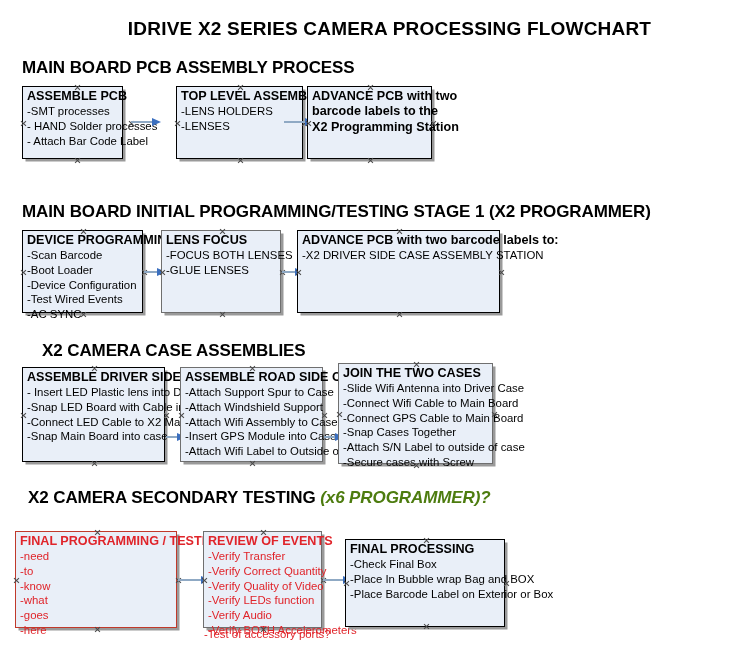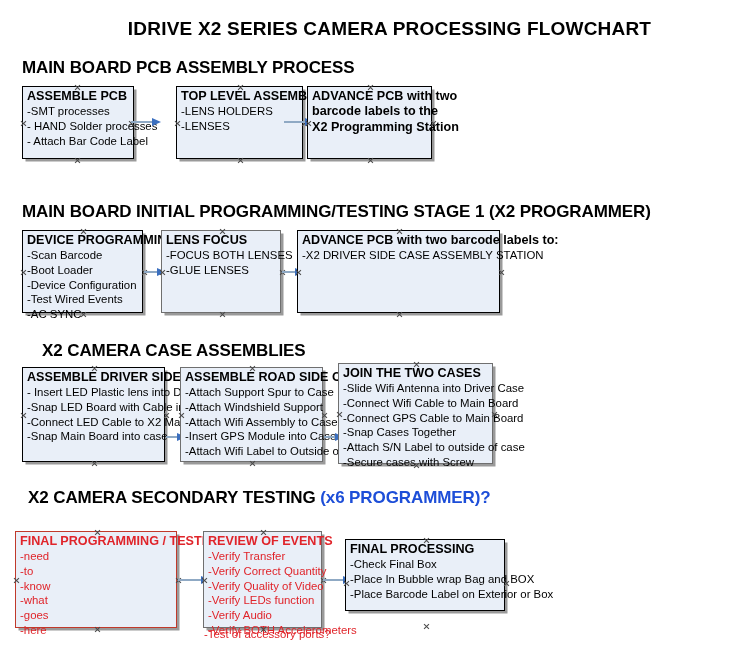--- a/index.html
+++ b/index.html
@@ -30,21 +30,22 @@
     white-space: nowrap;
   }
   .section-head {
     position: absolute;
     font-size: 17px;
     font-weight: bold;
     white-space: nowrap;
     letter-spacing: -0.1px;
   }
   .section-head .accent {
-    color: #1d4ed8;
+    color: #4d7c0f;
+    font-style: italic;
   }
   .box {
     position: absolute;
     background: #e9eff8;
     border: 1.3px solid #000000;
     box-sizing: border-box;
     box-shadow: 3px 3px 0 -0.5px #9a9a9a;
     overflow: visible;
   }
   .box.gray-border {
@@ -122,21 +123,21 @@
 <body>
 
 <div id="canvas">
 
   <div class="title">IDRIVE X2  SERIES CAMERA PROCESSING FLOWCHART</div>
 
   <div class="section-head" style="left:22px; top:58px;">
     <span>MAIN BOARD PCB ASSEMBLY PROCESS</span><span class="accent"></span>
   </div>
 
-  <div class="box" style="left:22px; top:86px; width:112px; height:73px;">
+  <div class="box" style="left:22px; top:86px; width:101px; height:73px;">
     <div class="box-inner">
       <div class="box-title">ASSEMBLE PCB</div>
       <div class="box-line">-SMT processes</div>
       <div class="box-line">- HAND Solder processes</div>
       <div class="box-line">- Attach Bar Code Label</div>
     </div>
     <span class="handle" style="left:54px; top:0;"></span>
     <span class="handle" style="left:54px; top:73px;"></span>
     <span class="handle" style="left:0; top:36.5px;"></span>
     <span class="handle" style="left:108px; top:36.5px;"></span>
@@ -304,21 +305,21 @@
     <span class="handle" style="left:59.5px; top:0;"></span>
     <span class="handle" style="left:59.5px; top:97px;"></span>
     <span class="handle" style="left:0; top:48.5px;"></span>
     <span class="handle" style="left:119px; top:48.5px;"></span>
   </div>
 
   <div class="overflow-line" style="left:204px; top:627px;">-Test of accessory ports?</div>
 
   <div class="conn" style="left:323px; top:579px; width:21px;"></div>
 
-  <div class="box" style="left:345px; top:539px; width:160px; height:72px;">
+  <div class="box" style="left:345px; top:539px; width:160px; height:88px;">
     <div class="box-inner">
       <div class="box-title">FINAL PROCESSING</div>
       <div class="box-line"> -Check Final Box</div>
       <div class="box-line">-Place In Bubble wrap Bag and BOX</div>
       <div class="box-line">-Place Barcode Label on Exterior or Box</div>
     </div>
     <span class="handle" style="left:80px; top:0;"></span>
     <span class="handle" style="left:80px; top:86px;"></span>
     <span class="handle" style="left:0; top:43px;"></span>
     <span class="handle" style="left:160px; top:43px;"></span>

